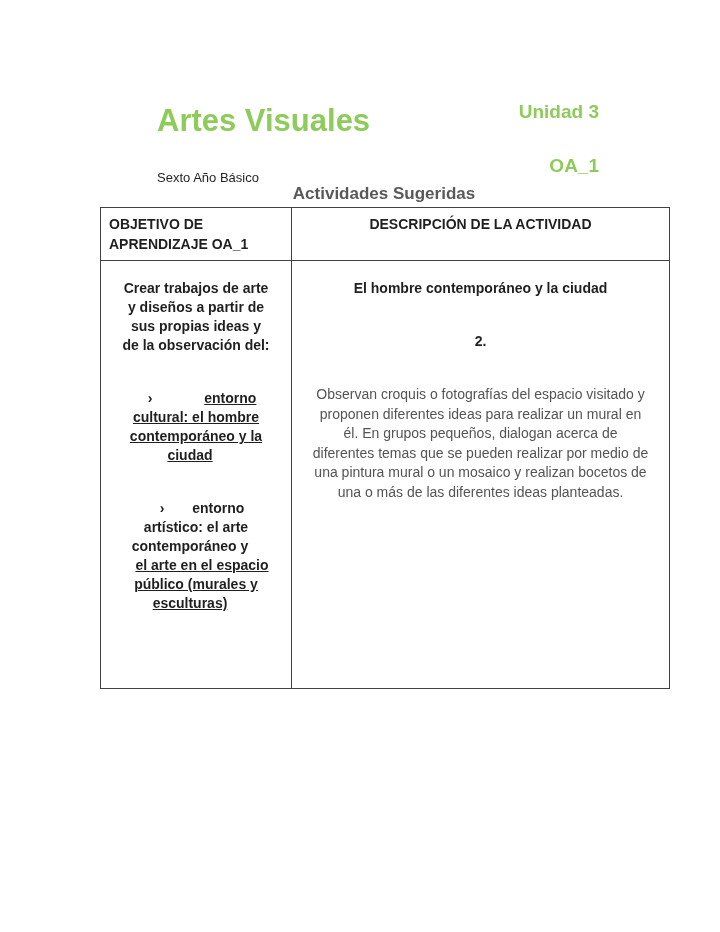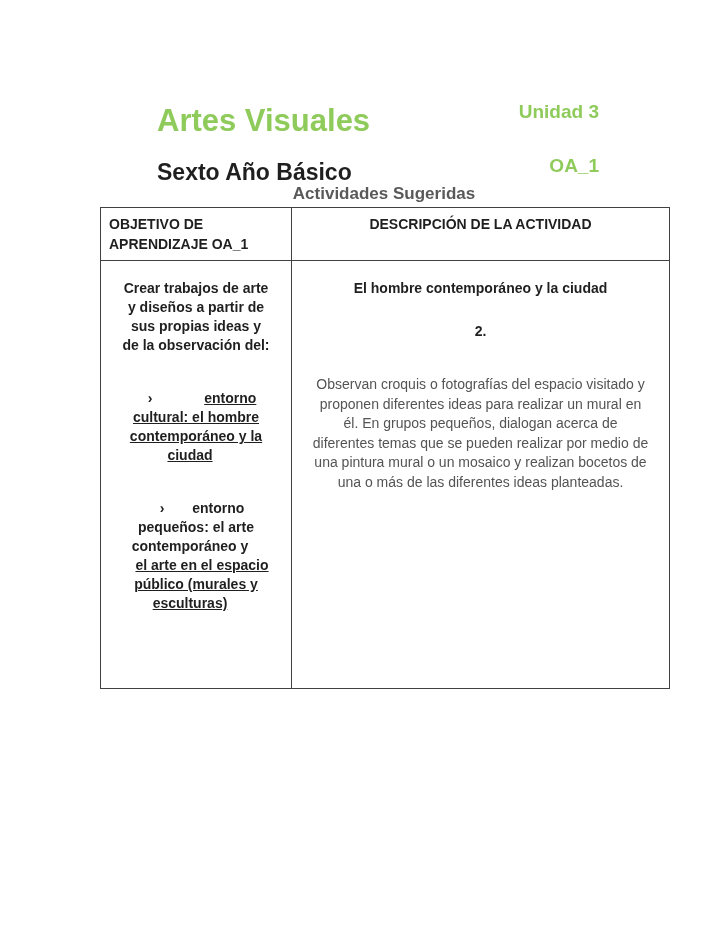--- a/index.html
+++ b/index.html
@@ -23,23 +23,24 @@
     justify-content: space-between;
     align-items: flex-start;
   }
   .course-title {
     font-size: 31px;
     font-weight: bold;
     color: var(--accent, #8FCB5B);
     line-height: 33px;
   }
   .course-subtitle {
-    font-size: 23px;
-    font-weight: bold;
+    font-size: 13px;
+    font-weight: normal;
     color: var(--text, #1f1f1f);
+    margin-top: 6px;
     line-height: 22px;
   }
   .header-meta { text-align: right; padding-top: 9px; }
   .unit-label, .oa-label {
     font-size: 19px;
     font-weight: bold;
     color: var(--accent, #8FCB5B);
     line-height: 22px;
   }
   .oa-label { margin-top: 8px; }
@@ -83,20 +84,21 @@
     line-height: 19px;
     color: var(--text, #1f1f1f);
   }
   .objective-cell p { margin-bottom: 10px; }
   .objective-cell p:last-child { margin-bottom: 0; }
   .u { text-decoration: underline; }
   .activity-cell { line-height: 19px; }
   .activity-heading {
     font-weight: bold;
     color: var(--text, #1f1f1f);
+    margin-bottom: 10px;
   }
   .activity-number {
     font-weight: bold;
     color: var(--text, #1f1f1f);
     margin-bottom: 10px;
   }
   .activity-paragraph {
     color: var(--body-gray, #545454);
     line-height: 19.5px;
   }
@@ -128,21 +130,21 @@
       <tr>
         <th class="objective-header">OBJETIVO DE APRENDIZAJE OA_1</th>
         <th class="description-header">DESCRIPCIÓN DE LA ACTIVIDAD</th>
       </tr>
     </thead>
     <tbody>
       <tr>
         <td class="objective-cell">
           <p>Crear trabajos de arte y diseños a partir de sus propias ideas y de la observación del:</p>
           <p class="bullet"><span>›</span> <span></span><span class="u">entorno cultural: el hombre contemporáneo y la ciudad</span></p>
-          <p class="bullet"><span>›</span> <span>entorno pequeños: el arte contemporáneo y </span><span class="u">el arte en el espacio público (murales y esculturas)</span></p>
+          <p class="bullet"><span>›</span> <span>entorno artístico: el arte contemporáneo y </span><span class="u">el arte en el espacio público (murales y esculturas)</span></p>
         </td>
         <td class="activity-cell">
           <div class="activity-heading">El hombre contemporáneo y la ciudad</div>
           <div class="activity-number">2.</div>
           <div class="activity-paragraph">Observan croquis o fotografías del espacio visitado y proponen diferentes ideas para realizar un mural en él. En grupos pequeños, dialogan acerca de diferentes temas que se pueden realizar por medio de una pintura mural o un mosaico y realizan bocetos de una o más de las diferentes ideas planteadas.</div>
         </td>
       </tr>
     </tbody>
   </table>
 

